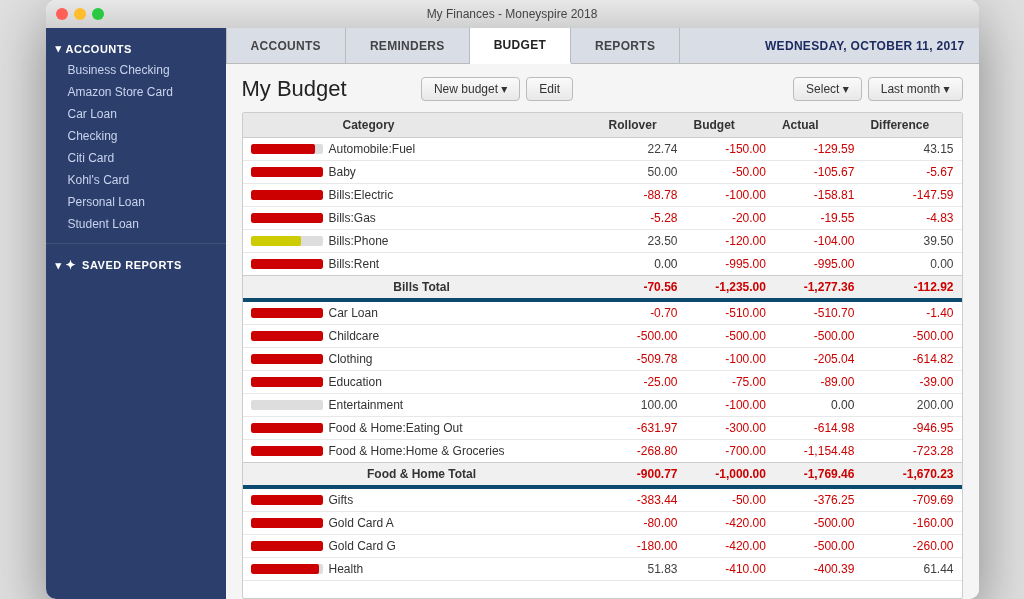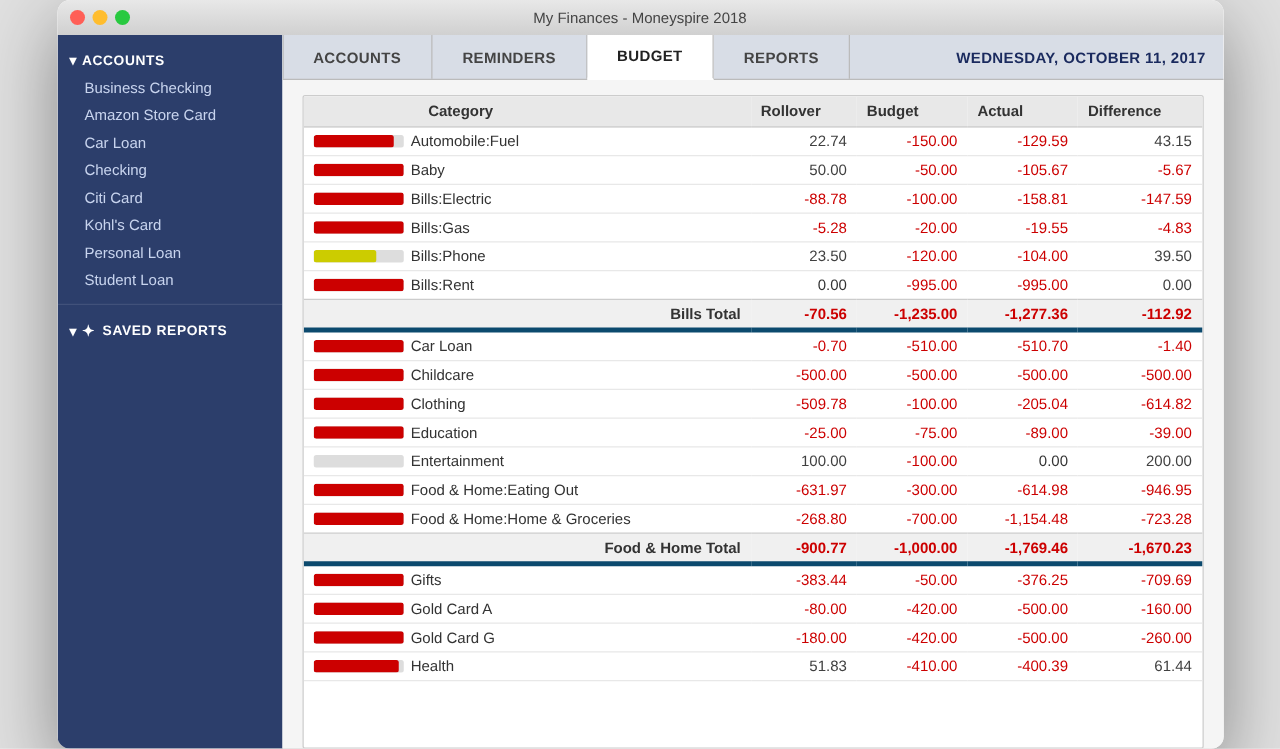--- a/index.html
+++ b/index.html
@@ -202,21 +202,21 @@
     tbody tr {
       border-bottom: 1px solid #e8e8e8;
     }
     tbody td {
       padding: 4px 8px;
       font-size: 12px;
       color: #333;
       text-align: right;
     }
     td.col-category-cell {
-      text-align: right;
+      text-align: center;
     }
     .cat-col {
       display: flex;
       align-items: center;
       gap: 6px;
     }
     .progress-bar-wrap {
       width: 72px;
       height: 10px;
       background: #ddd;
@@ -293,20 +293,33 @@
           </div>
           <div class="nav-tab">
             <span>REPORTS</span>
           </div>
         </div>
         <div class="nav-date">WEDNESDAY, OCTOBER 11, 2017</div>
       </div>
 
       <div class="page-content">
 
+        <div class="page-header">
+          <span class="page-title">My Budget</span>
+          <div style="display:flex; align-items:center; gap: 220px;">
+            <div class="toolbar">
+              <button class="toolbar-btn">New budget ▾</button>
+              <button class="toolbar-btn">Edit</button>
+            </div>
+            <div class="toolbar-right">
+              <button class="toolbar-btn">Select ▾</button>
+              <button class="toolbar-btn">Last month ▾</button>
+            </div>
+          </div>
+        </div>
 
         <div class="table-container">
           <table>
             <thead>
               <tr>
                 <th class="col-category">Category</th>
                 <th>Rollover</th>
                 <th>Budget</th>
                 <th>Actual</th>
                 <th>Difference</th>

